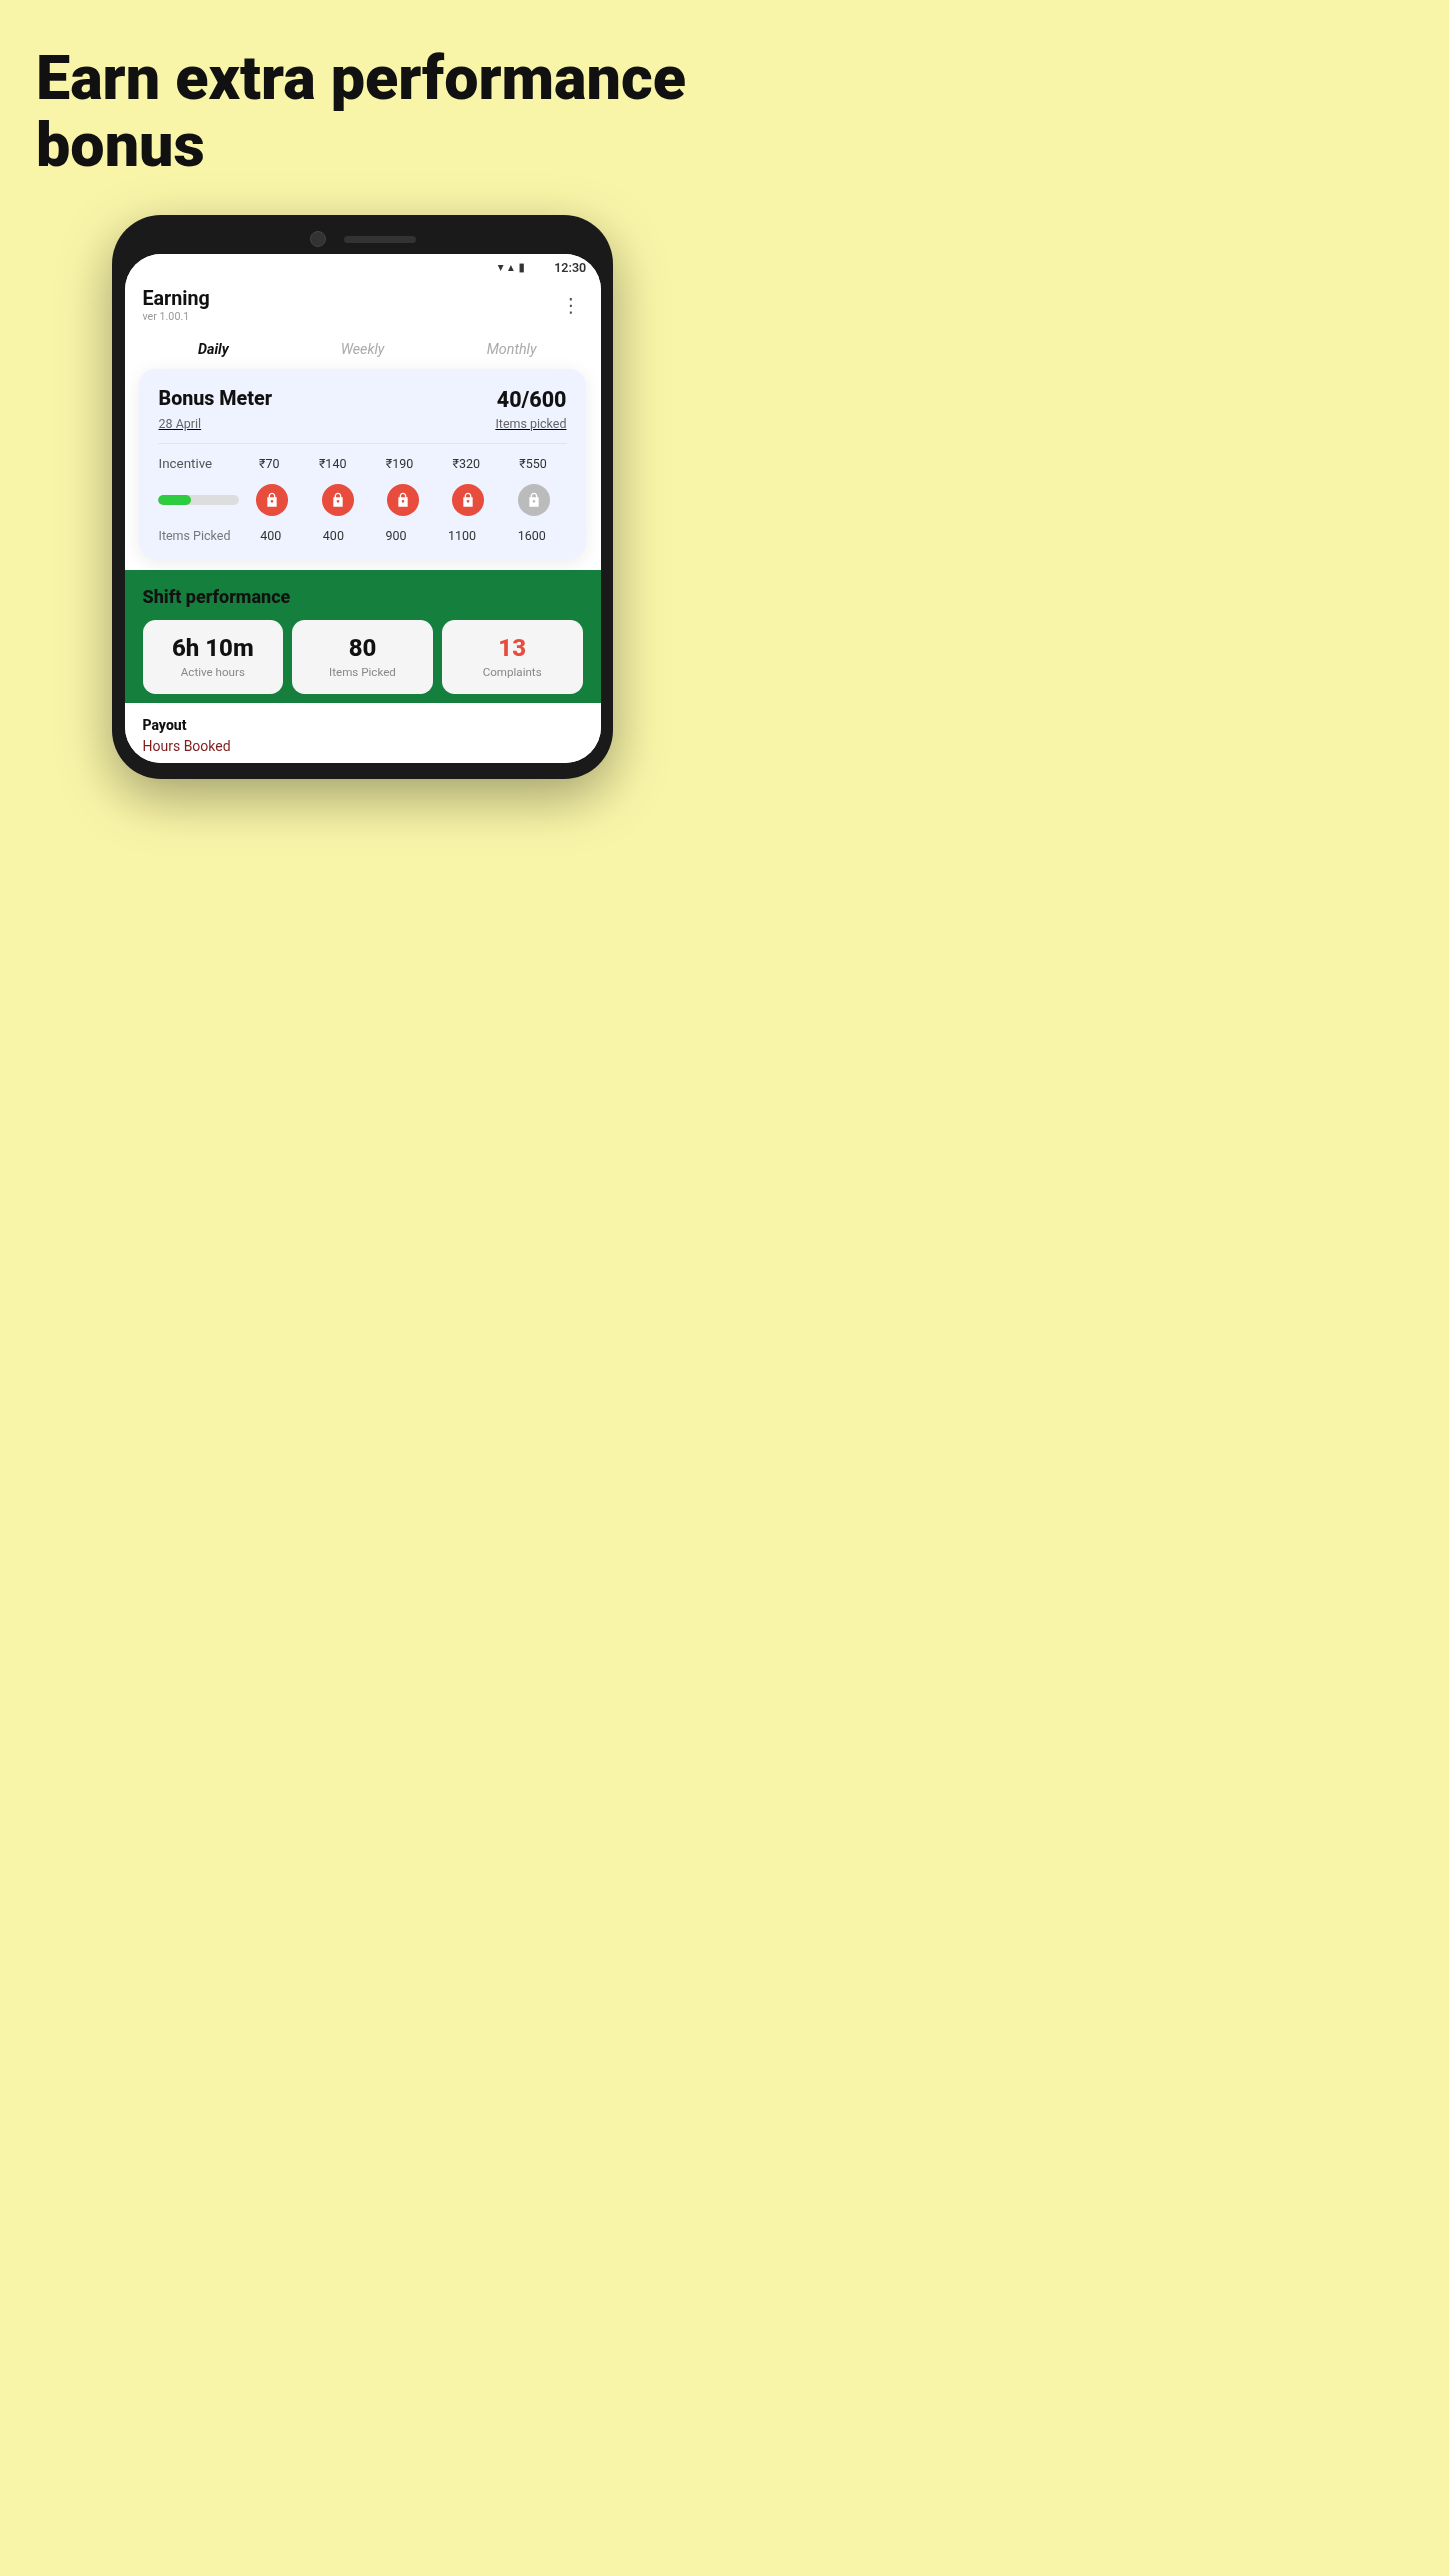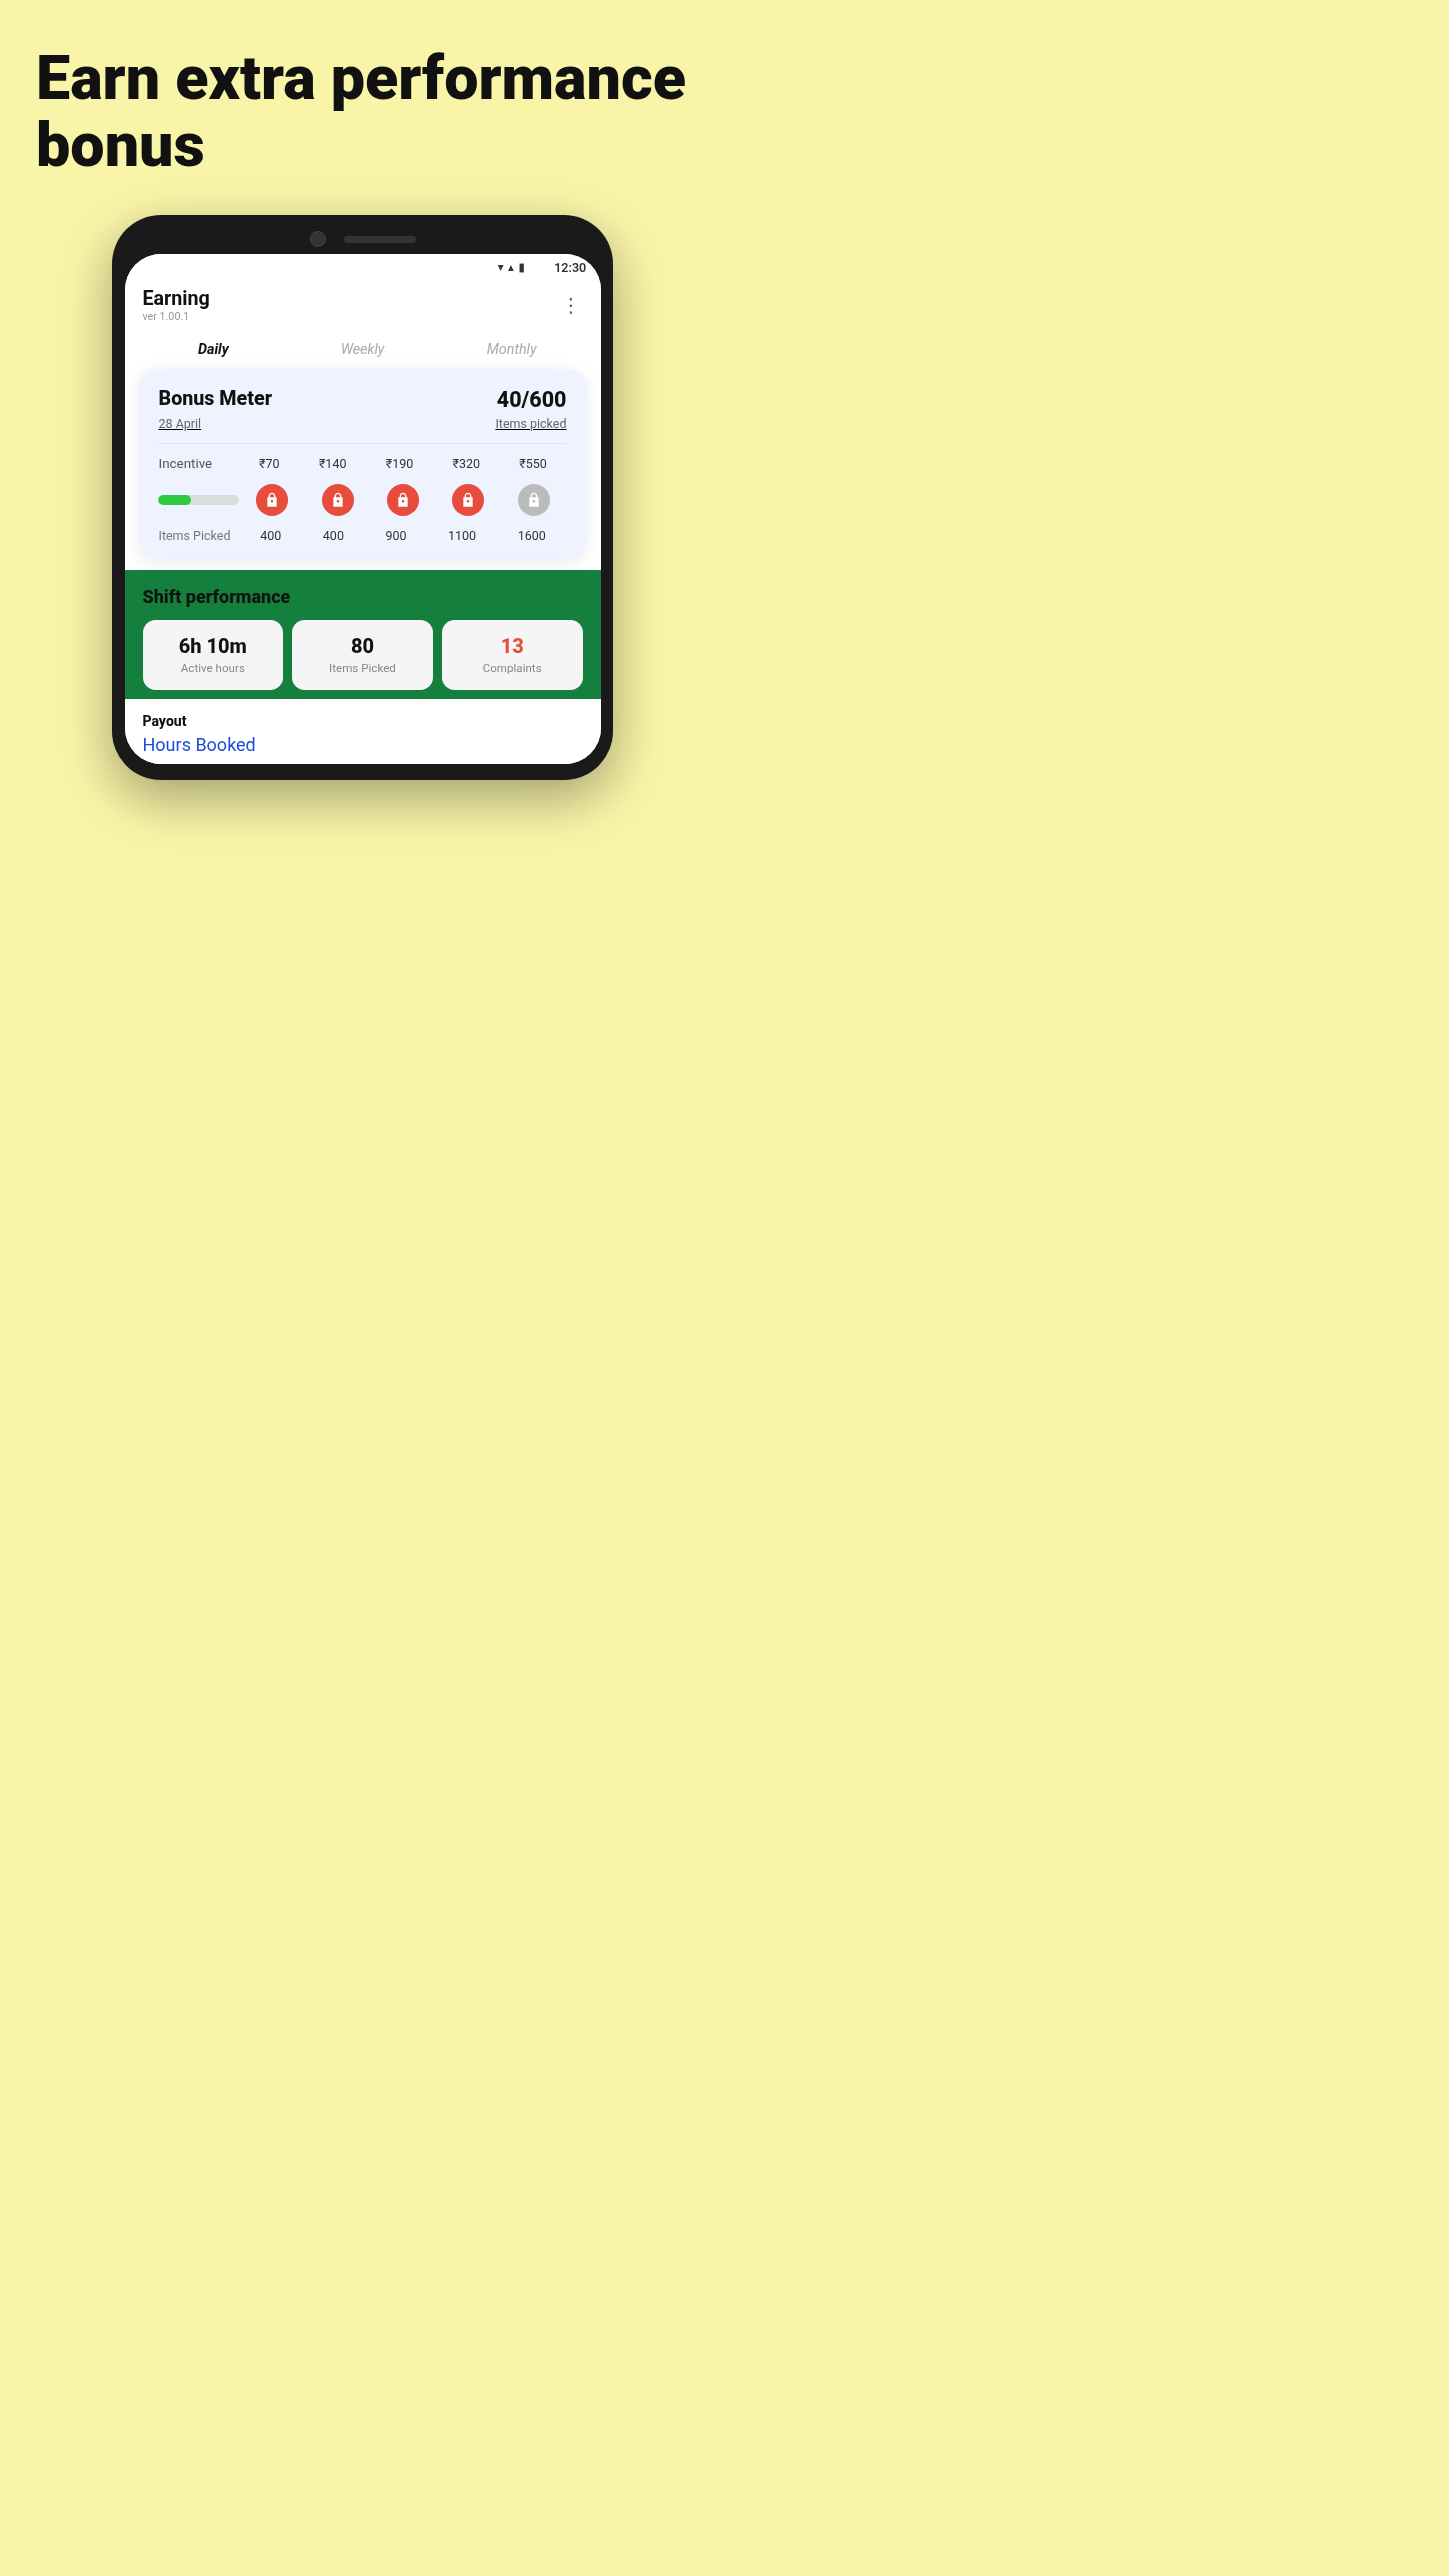--- a/index.html
+++ b/index.html
@@ -324,21 +324,21 @@
 
     .perf-card {
       flex: 1;
       background: #f5f5f5;
       border-radius: 12.5px;
       padding: 14.3px 10.7px;
       text-align: center;
     }
 
     .perf-card-value {
-      font-size: 20px;
+      font-size: 24px;
       font-weight: 800;
       color: #111;
       margin-bottom: 3.6px;
     }
 
     .perf-card-value.red {
       color: #e74c3c;
     }
 
     .perf-card-label {
@@ -352,22 +352,22 @@
     }
 
     .payout-title {
       font-size: 14px;
       font-weight: 800;
       color: #111;
       margin-bottom: 5.4px;
     }
 
     .payout-subtitle {
-      font-size: 18px;
-      color: #1d4ed8;
+      font-size: 14px;
+      color: #7f1d1d;
     }
   </style>
 </head>
 <body>
 
 <div class="hero-text">
   <h1>Earn extra performance bonus</h1>
 </div>
 
 <div class="phone-wrapper">

